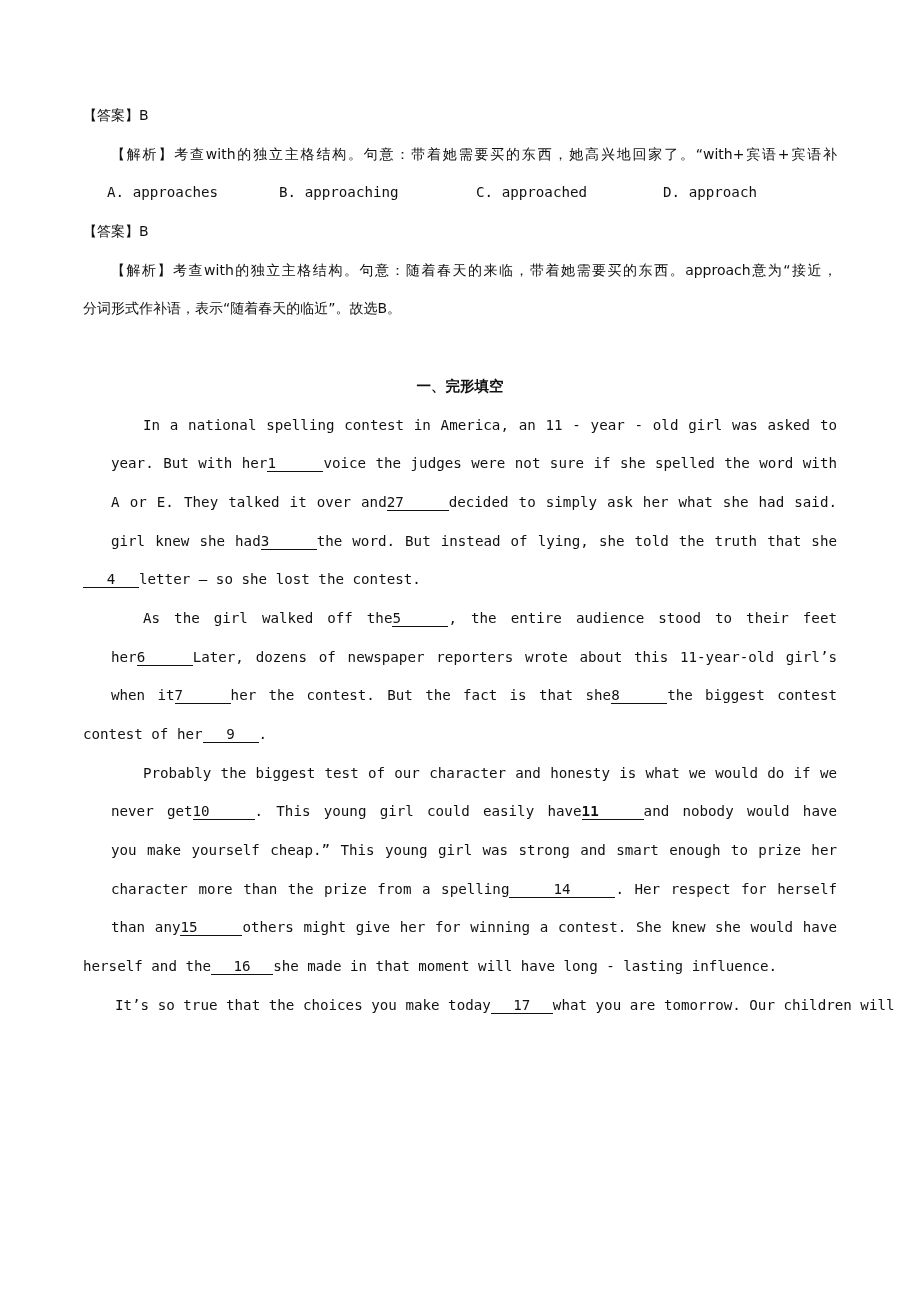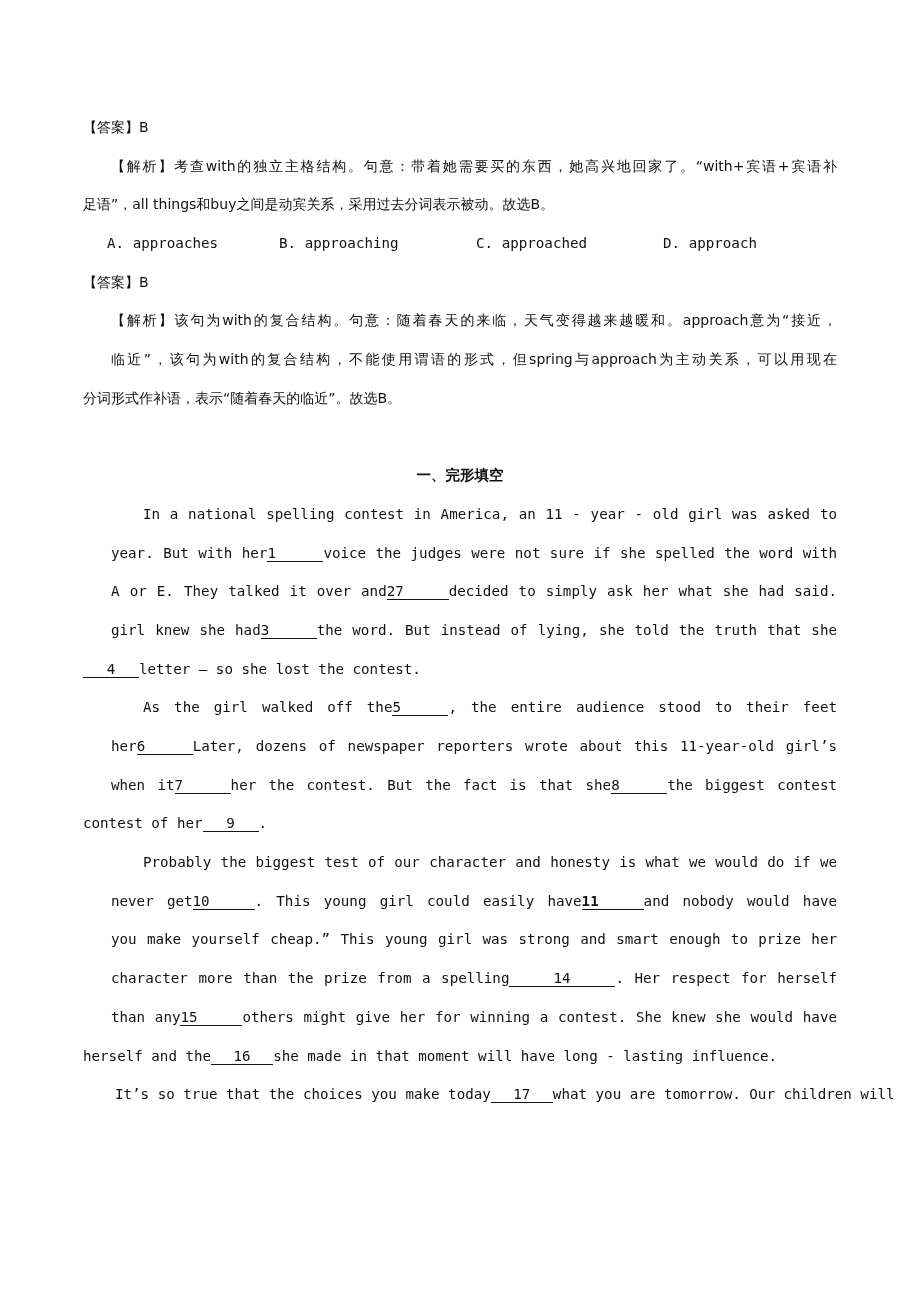--- a/index.html
+++ b/index.html
@@ -1,21 +1,21 @@
 <!DOCTYPE html>
 <html><head>
 <meta charset="utf-8">
 <style>
   html, body { margin: 0; padding: 0; background: #ffffff; }
   body {
     width: 920px; height: 1302px; position: relative; overflow: hidden;
     font-family: "DejaVu Sans Mono", "Liberation Mono", monospace;
     color: #111;
   }
-  .page { position: absolute; left: 83px; top: 108px; width: 754px; }
+  .page { position: absolute; left: 83px; top: 96px; width: 754px; }
   .line {
     font-size: 14.2px; line-height: 38.7px; height: 38.7px;
     white-space: nowrap; letter-spacing: 0;
   }
   .justify { text-align: justify; text-align-last: justify; white-space: normal; height: 38.7px; overflow: hidden; margin-left: 28px; }
   .indent { padding-left: 32px; }
   .opts { padding-left: 24px; position: relative; }
   .opt { position: absolute; top: 0; }
   .blank {
     display: inline-block; text-align: center; border-bottom: 1px solid #111;
@@ -30,38 +30,32 @@
 <body>
 
 <div class="page">
 
   <div class="line cn">
     <span>【答案】</span><span>B</span>
   </div>
   <div class="line cn justify">
     <span>【解析】</span><span>考查with的独立主格结构。句意：带着她需要买的东西，她高兴地回家了。“with+宾语+宾语补</span>
   </div>
-  <div class="line cn">
-    <span>足语”，all things和buy之间是动宾关系，采用过去分词表示被动。故选B。</span>
-  </div>
 
   <div class="line opts">
     <span class="opt" style="left:24px"><span>A.</span> <span>approaches</span></span>
     <span class="opt" style="left:196px"><span>B.</span> <span>approaching</span></span>
     <span class="opt" style="left:393px"><span>C.</span> <span>approached</span></span>
     <span class="opt" style="left:580px"><span>D.</span> <span>approach</span></span>
   </div>
   <div class="line cn">
     <span>【答案】</span><span>B</span>
   </div>
   <div class="line cn justify">
-    <span>【解析】</span><span>该句为with的复合结构。句意：随着春天的来临，天气变得越来越暖和。approach意为“接近，</span>
-  </div>
-  <div class="line cn justify">
-    <span>临近”，该句为with的复合结构，不能使用谓语的形式，但spring与approach为主动关系，可以用现在</span>
+    <span>【解析】</span><span>考查with的独立主格结构。句意：随着春天的来临，带着她需要买的东西。approach意为“接近，</span>
   </div>
   <div class="line cn">
     <span>分词形式作补语，表示“随着春天的临近”。故选B。</span>
   </div>
 
   <div class="gap"></div>
 
   <div class="line heading">一、完形填空</div>
   <div id="cloze-body">
       <div class="line indent justify"><span>In a national spelling contest in America, an 11 - year - old girl was asked to spell a certain</span></div>

